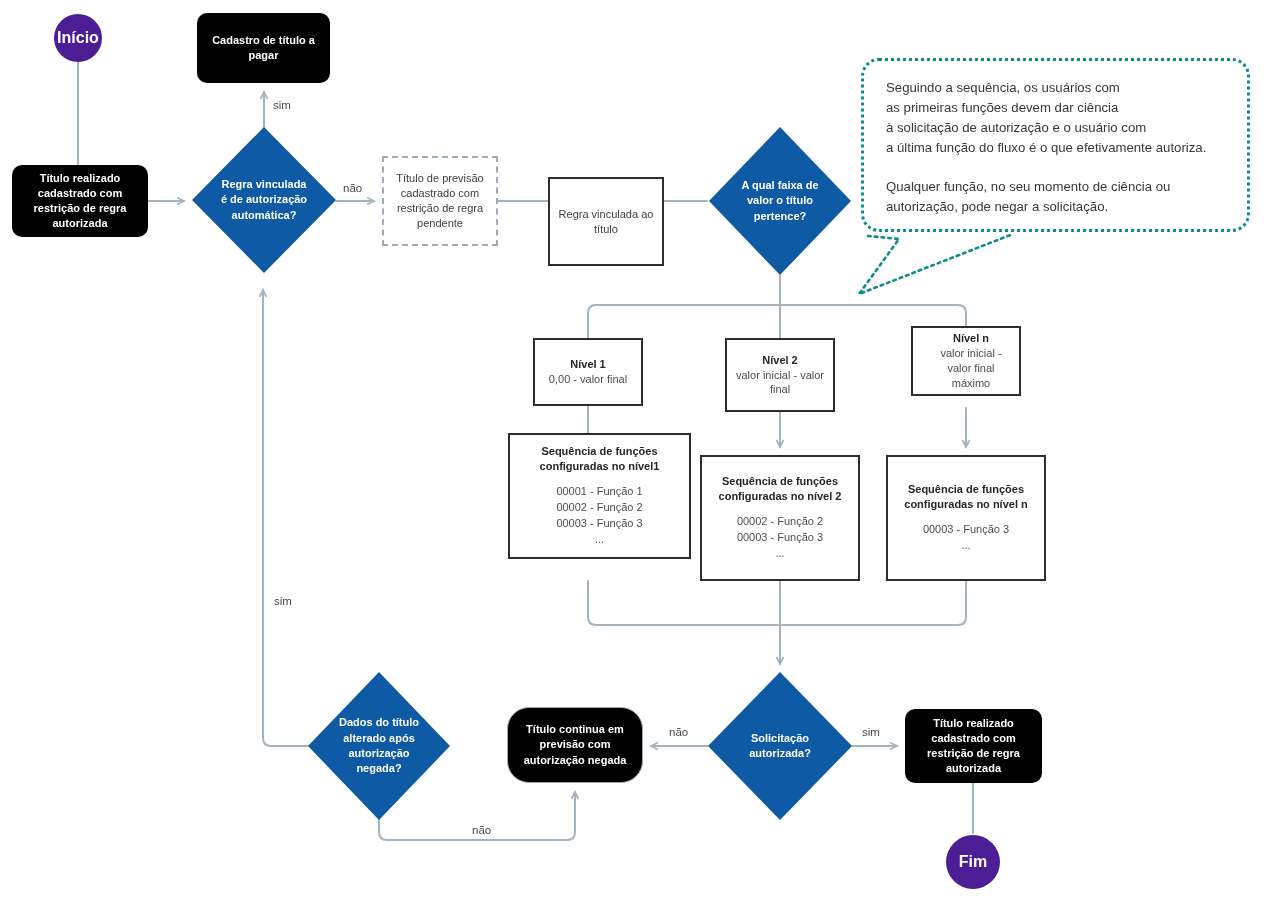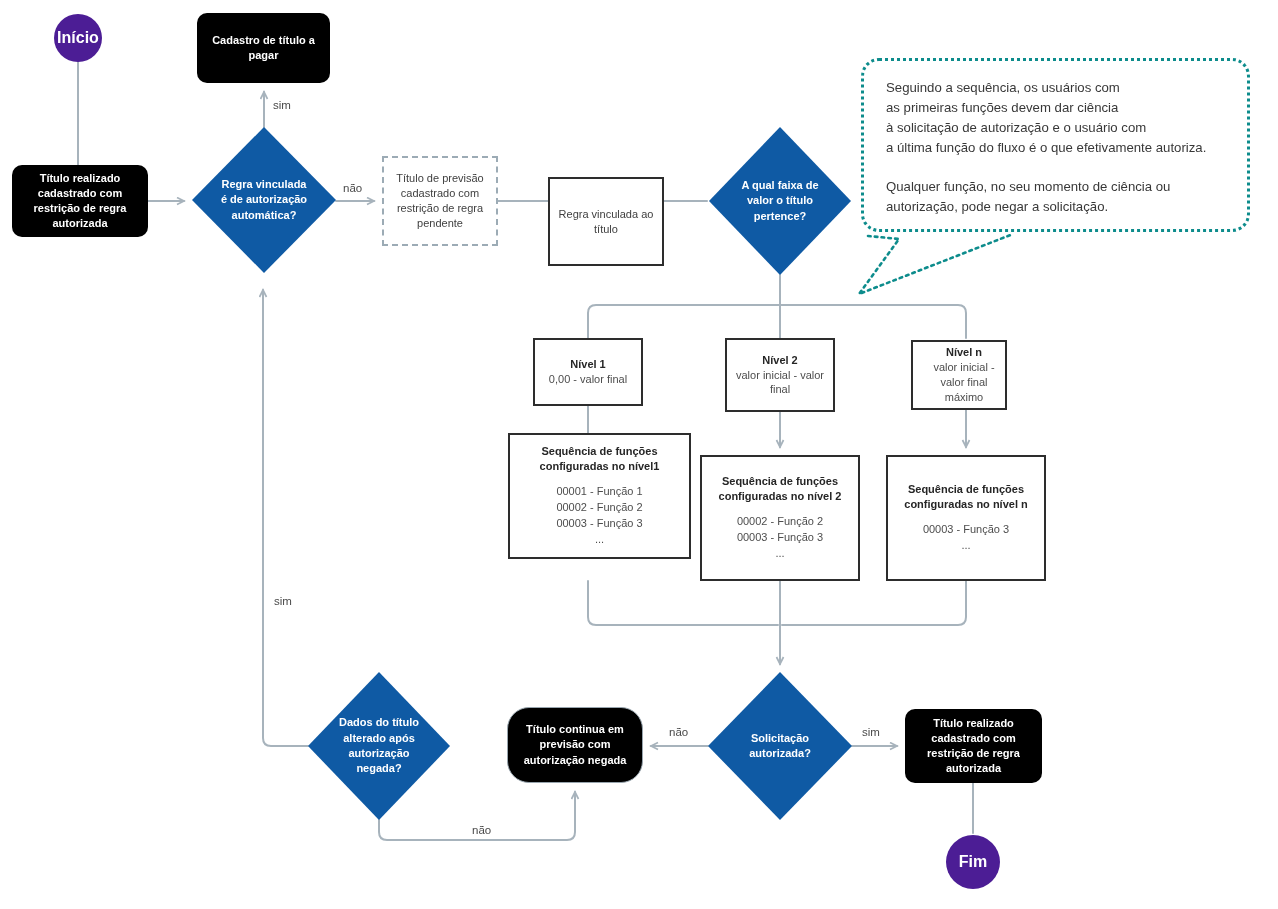--- a/index.html
+++ b/index.html
@@ -119,21 +119,21 @@
   <div class="node-white" style="left:548px;top:157px;width:116px;height:89px;margin-top:20px;">Regra vinculada ao título</div>
 
   <div class="node-white" style="left:533px;top:338px;width:110px;height:68px;">
     <div class="ttl">Nível 1</div>
     <div class="rng">0,00 - valor final</div>
   </div>
   <div class="node-white" style="left:725px;top:338px;width:110px;height:74px;">
     <div class="ttl">Nível 2</div>
     <div class="rng">valor inicial - valor final</div>
   </div>
-  <div class="node-white" style="left:911px;top:340px;width:96px;height:70px;padding-left:16px;">
+  <div class="node-white" style="left:911px;top:326px;width:110px;height:70px;padding-left:16px;">
     <div class="ttl">Nível n</div>
     <div class="rng">valor inicial - valor final máximo</div>
   </div>
 
   <div class="node-white" style="left:508px;top:433px;width:183px;height:126px;">
     <div class="ttl">Sequência de funções configuradas no nível1</div>
     <div class="seq-items">
         <div>00001 - Função 1</div>
         <div>00002 - Função 2</div>
         <div>00003 - Função 3</div>

